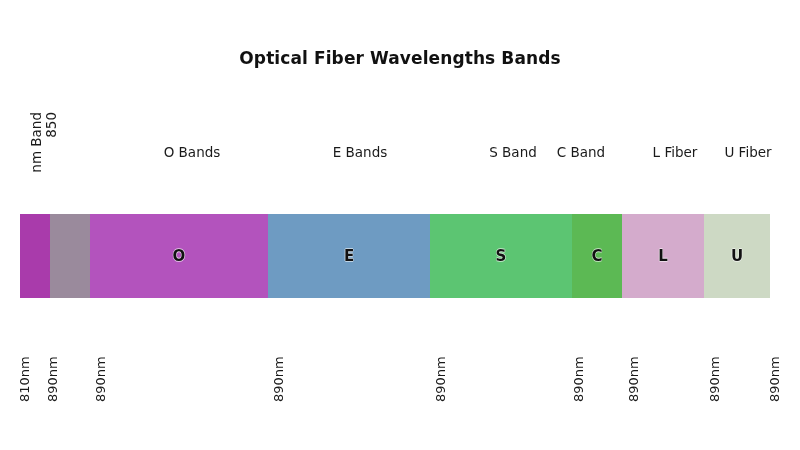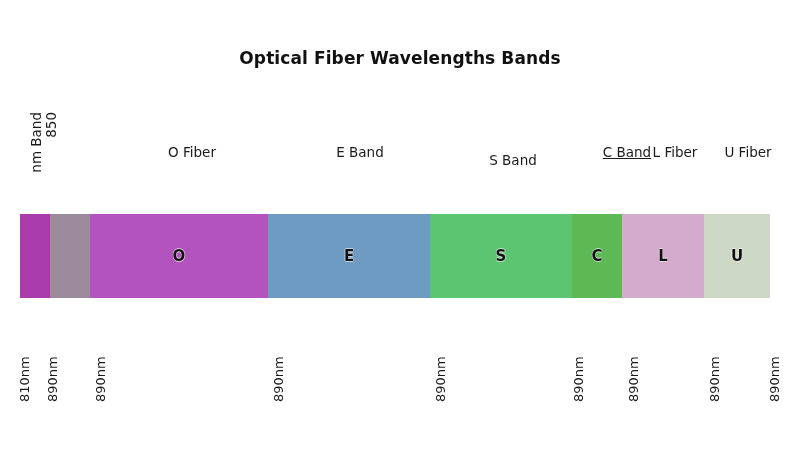--- a/index.html
+++ b/index.html
@@ -142,24 +142,24 @@
 
 <div id="chart-root">
 
   <div id="chart-title">Optical Fiber Wavelengths Bands</div>
 
   <div id="top-labels">
       <div class="top-label rotated" style="left: 44px;">
         <span class="rot-line">nm Band</span>
         <span class="rot-line">850</span>
       </div>
-      <div class="top-label horizontal" style="left: 192px;">O Fiber</div>
-      <div class="top-label horizontal" style="left: 360px;">E Band</div>
-      <div class="top-label horizontal" style="left: 513px; margin-top: 8px;">S Band</div>
-      <div class="top-label horizontal" style="left: 627px; text-decoration: underline;">C Band</div>
+      <div class="top-label horizontal" style="left: 192px;">O Bands</div>
+      <div class="top-label horizontal" style="left: 360px;">E Bands</div>
+      <div class="top-label horizontal" style="left: 513px;">S Band</div>
+      <div class="top-label horizontal" style="left: 581px;">C Band</div>
       <div class="top-label horizontal" style="left: 675px;">L Fiber</div>
       <div class="top-label horizontal" style="left: 748px;">U Fiber</div>
     </div>
 
   <div id="spectrum-bar" style="left: 20px; top: 214px; width: 760px; height: 84px;">
       <div class="band-segment" style="background: rgb(169, 59, 171); width: 30px; flex: 0 0 30px;"></div>
       <div class="band-segment" style="background: rgb(154, 138, 156); width: 40px; flex: 0 0 40px;"></div>
       <div class="band-segment" style="background: rgb(179, 83, 189); width: 178px; flex: 0 0 178px;">
         <span class="band-letter">O</span>
       </div>

